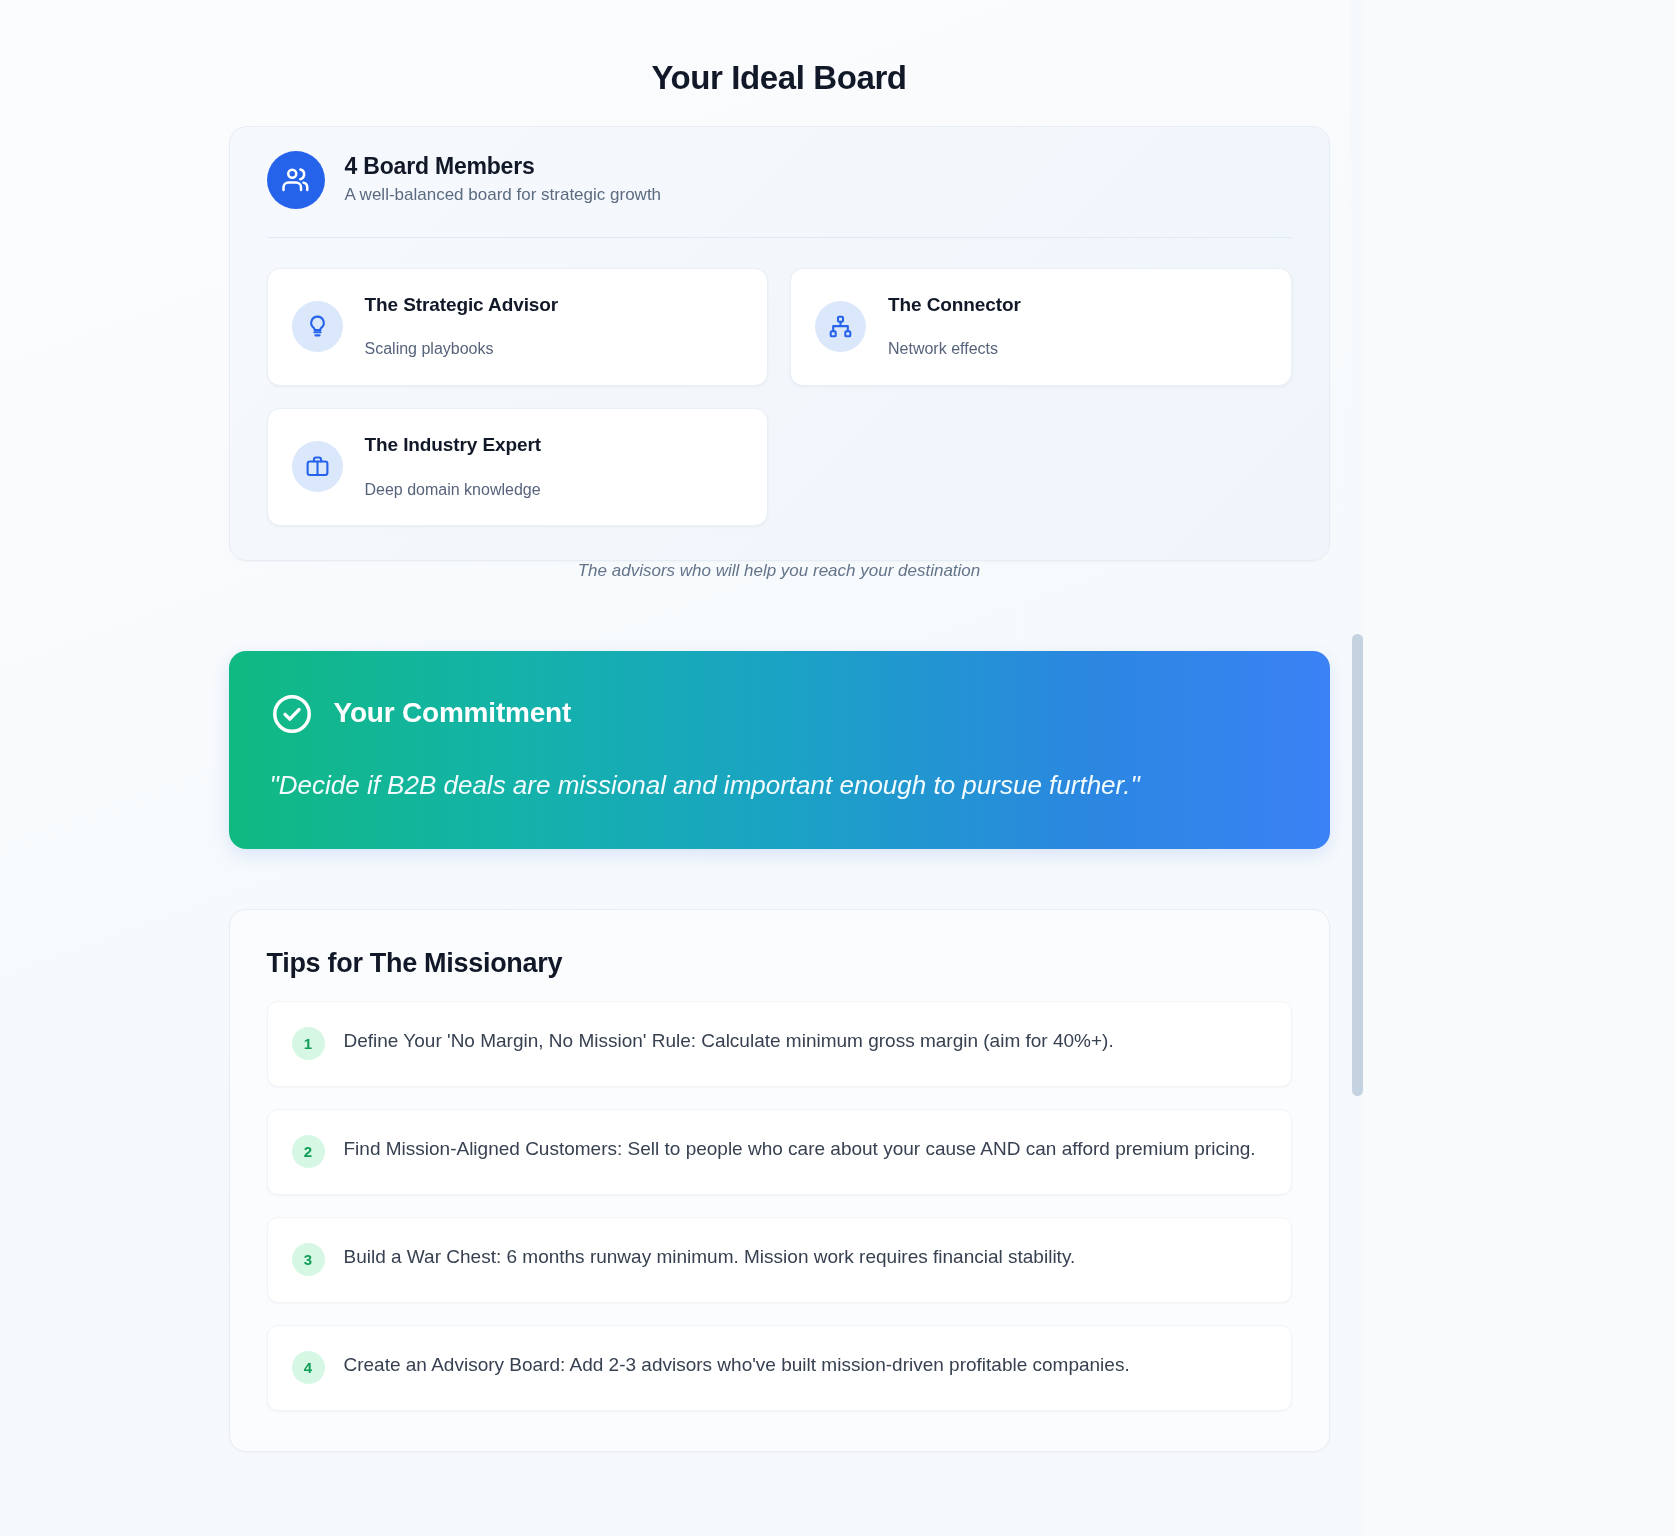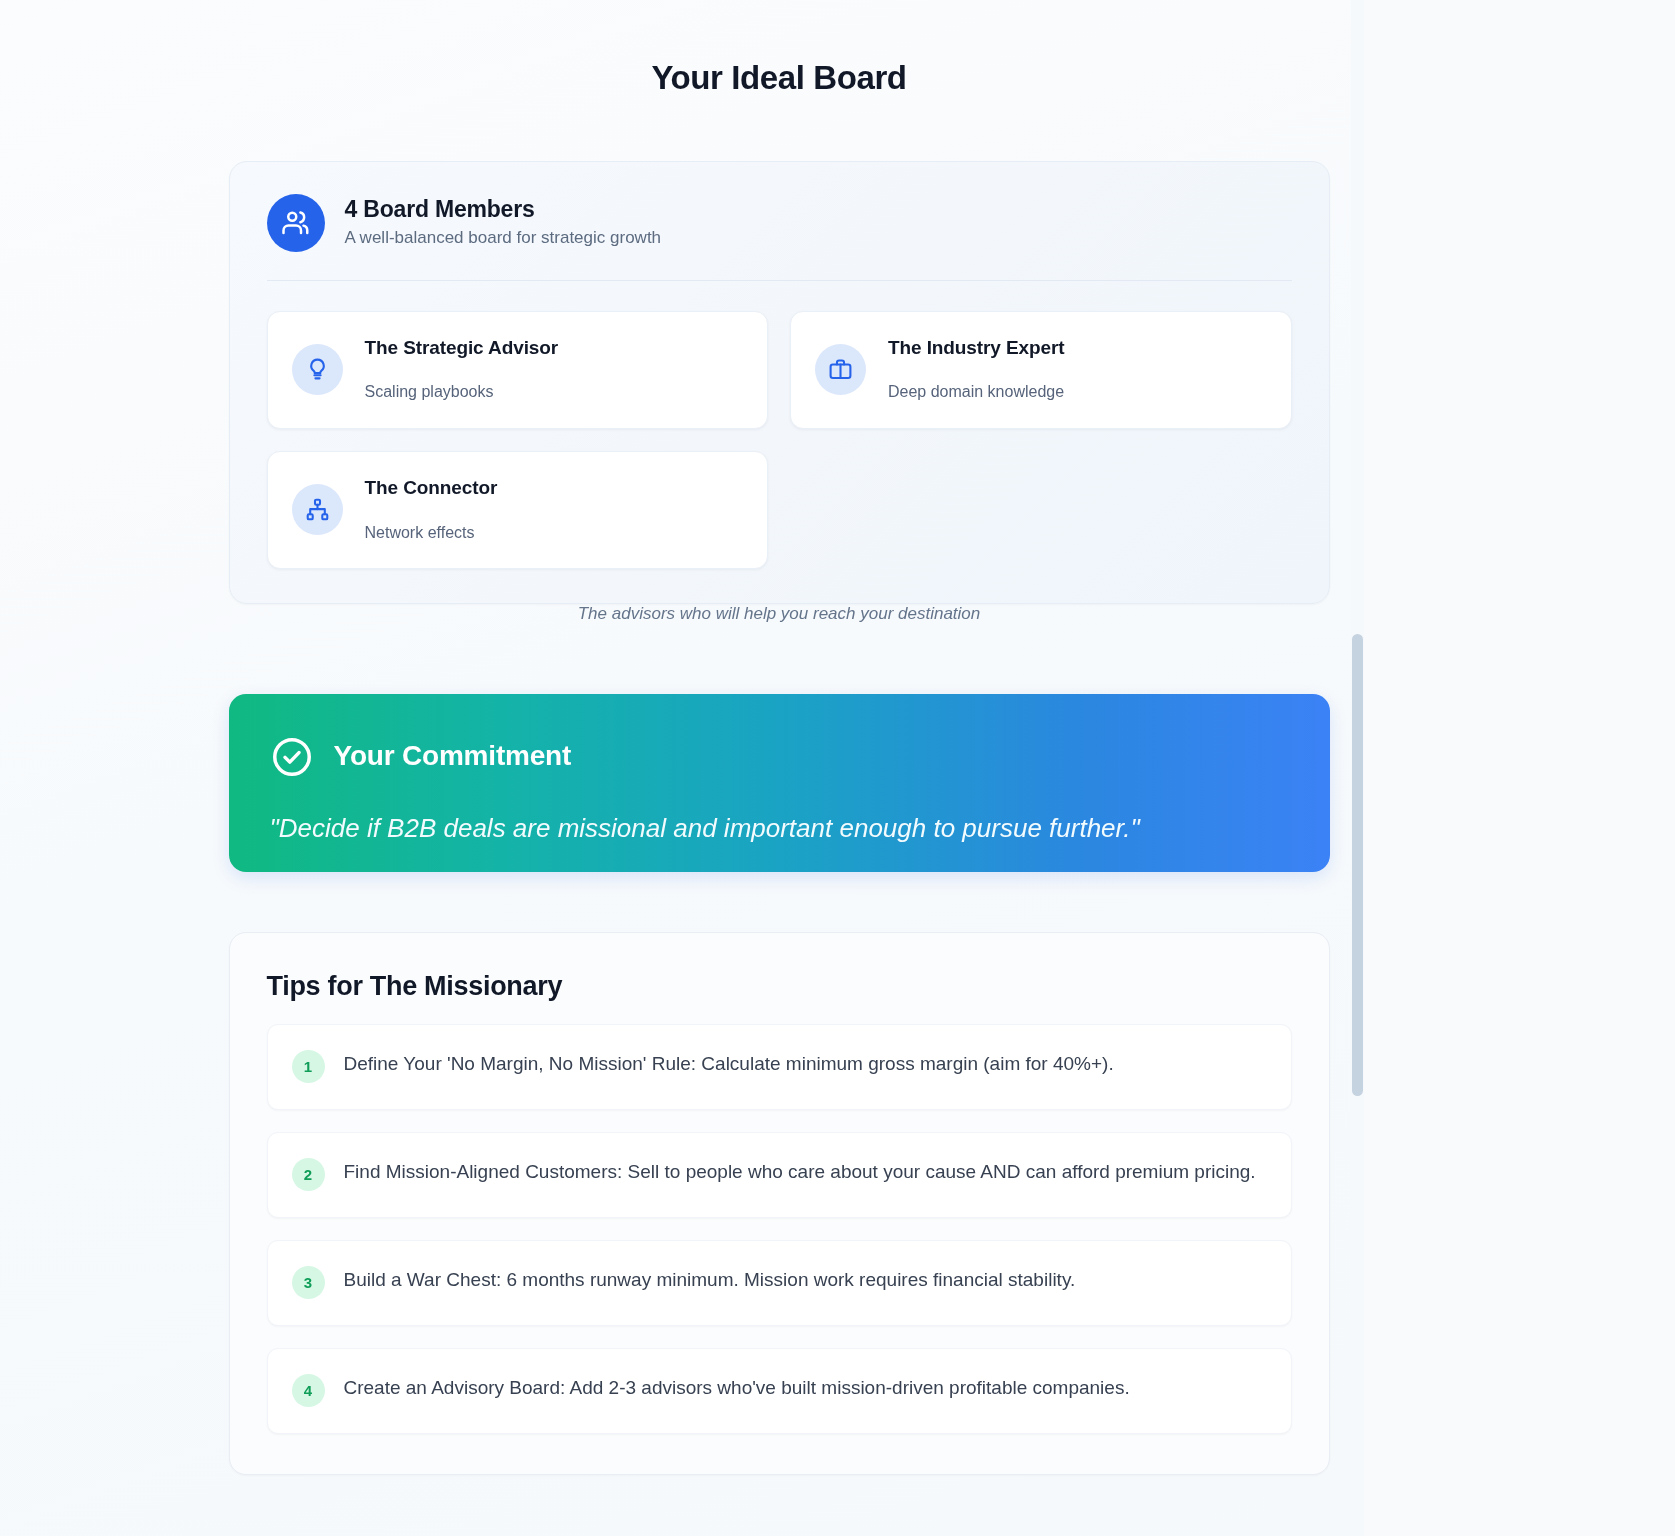--- a/index.html
+++ b/index.html
@@ -38,26 +38,26 @@
     font-size: 33px;
     font-weight: 700;
     letter-spacing: -0.4px;
     color: #111827;
     padding-top: 58px;
     line-height: 1.2;
   }
 
   
   .board-panel {
-    margin: 63px auto 0;
+    margin: 28px auto 0;
     width: 1101px;
     background: linear-gradient(135deg, #f6f9fd 0%, #f3f7fc 50%, #eff5fb 100%);
     border: 1px solid #e6edf5;
     border-radius: 18px;
-    padding: 32px 37px 34px 37px;
+    padding: 24px 37px 34px 37px;
     box-shadow: 0 1px 2px rgba(15,23,42,0.03);
   }
 
   .board-header {
     display: flex;
     align-items: center;
     gap: 20px;
     padding-bottom: 28px;
     border-bottom: 1px solid #e2e9f2;
   }
@@ -141,21 +141,21 @@
     font-size: 17px;
     color: #64748b;
   }
 
   
   .commitment {
     width: 1101px;
     margin: 70px auto 0;
     border-radius: 17px;
     background: linear-gradient(90deg, #10b981 0%, #14b3a8 25%, #1aa3c4 50%, #2b87e0 78%, #3b82f6 100%);
-    padding: 41px 41px 24px 41px;
+    padding: 41px 41px 44px 41px;
     color: #ffffff;
     box-shadow: 0 6px 18px rgba(37,99,235,0.14);
   }
 
   .commit-head {
     display: flex;
     align-items: center;
     gap: 20px;
   }
   .commit-check { flex: 0 0 44px; }
@@ -285,48 +285,48 @@
               <path d="M10 20.5h4"></path>
               <path d="M12 2.5a6 6 0 0 0-3.6 10.8c.6.45.9 1.1.9 1.8v.4h5.4v-.4c0-.7.3-1.35.9-1.8A6 6 0 0 0 12 2.5Z"></path>
             </svg>
           </div>
           <div class="member-text">
             <div class="member-name">The Strategic Advisor</div>
             <div class="member-desc">Scaling playbooks</div>
           </div>
         </div>
 
-
-        <div class="member-card">
-          <div class="member-icon">
-            <svg width="25" height="25" viewBox="0 0 24 24" fill="none" stroke="#2563eb" stroke-width="2" stroke-linecap="round" stroke-linejoin="round">
-              <rect x="2.5" y="7.2" width="19" height="13" rx="2.2"></rect>
-              <path d="M8.6 7.2V5.3a2 2 0 0 1 2-2h2.8a2 2 0 0 1 2 2v1.9"></path>
-              <path d="M12 7.2v13"></path>
-            </svg>
-          </div>
-          <div class="member-text">
-            <div class="member-name">The Industry Expert</div>
-            <div class="member-desc">Deep domain knowledge</div>
-          </div>
-        </div>
 
         <div class="member-card">
           <div class="member-icon">
             <svg width="25" height="25" viewBox="0 0 24 24" fill="none" stroke="#2563eb" stroke-width="2" stroke-linecap="round" stroke-linejoin="round">
               <rect x="9.6" y="2.6" width="4.8" height="4.8" rx="1.1"></rect>
               <rect x="2.6" y="16.6" width="4.8" height="4.8" rx="1.1"></rect>
               <rect x="16.6" y="16.6" width="4.8" height="4.8" rx="1.1"></rect>
               <path d="M12 7.4v4.2"></path>
               <path d="M5 16.6v-5h14v5"></path>
             </svg>
           </div>
           <div class="member-text">
             <div class="member-name">The Connector</div>
             <div class="member-desc">Network effects</div>
+          </div>
+        </div>
+
+        <div class="member-card">
+          <div class="member-icon">
+            <svg width="25" height="25" viewBox="0 0 24 24" fill="none" stroke="#2563eb" stroke-width="2" stroke-linecap="round" stroke-linejoin="round">
+              <rect x="2.5" y="7.2" width="19" height="13" rx="2.2"></rect>
+              <path d="M8.6 7.2V5.3a2 2 0 0 1 2-2h2.8a2 2 0 0 1 2 2v1.9"></path>
+              <path d="M12 7.2v13"></path>
+            </svg>
+          </div>
+          <div class="member-text">
+            <div class="member-name">The Industry Expert</div>
+            <div class="member-desc">Deep domain knowledge</div>
           </div>
         </div>
 
       </div>
     </section>
 
     <p class="board-caption">The advisors who will help you reach your destination</p>
 
     <section class="commitment">
       <div class="commit-head">

